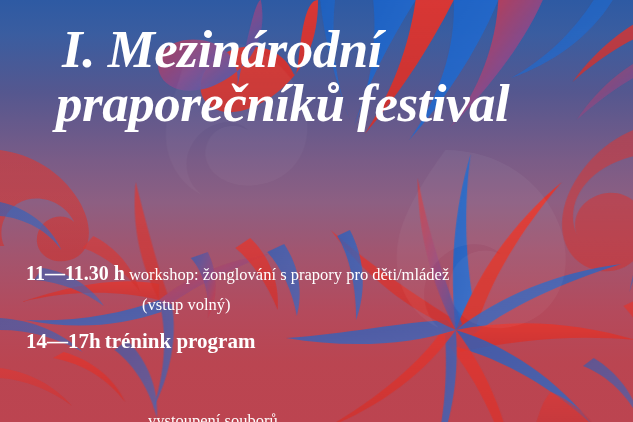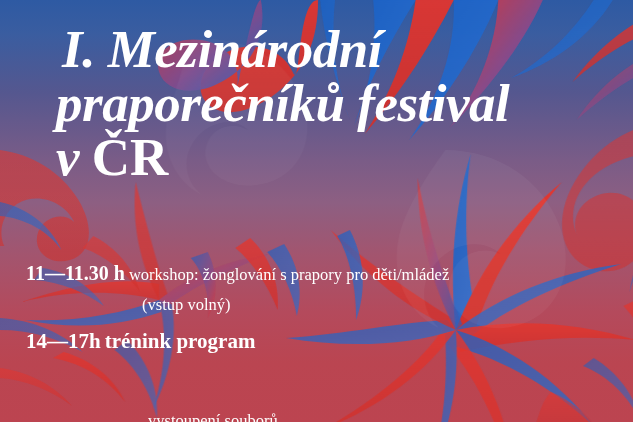--- a/index.html
+++ b/index.html
@@ -213,21 +213,20 @@
                C220 116 196 122 184 140 C170 160 176 184 192 196
                C160 180 148 140 162 102 C172 72 176 50 180 40 Z" fill="#ffffff" opacity="0.04"></path>
     </g>
   </svg>
 
   <div class="text-layer">
 
     <div class="title-block">
       <div class="title-line l1">I. Mezinárodní</div>
       <div class="title-line l2">praporečníků festival</div>
-      <div class="title-line l3"><span>v </span><span class="upright">ČR</span></div>
     </div>
 
     <div class="schedule">
 
 
       <div class="sched-row">
         <span class="sched-time">11—11.30 h</span>
         <span class="sched-desc">workshop: žonglování s prapory pro děti/mládež</span>
         <span class="sched-sub">(vstup volný)</span>
       </div>

